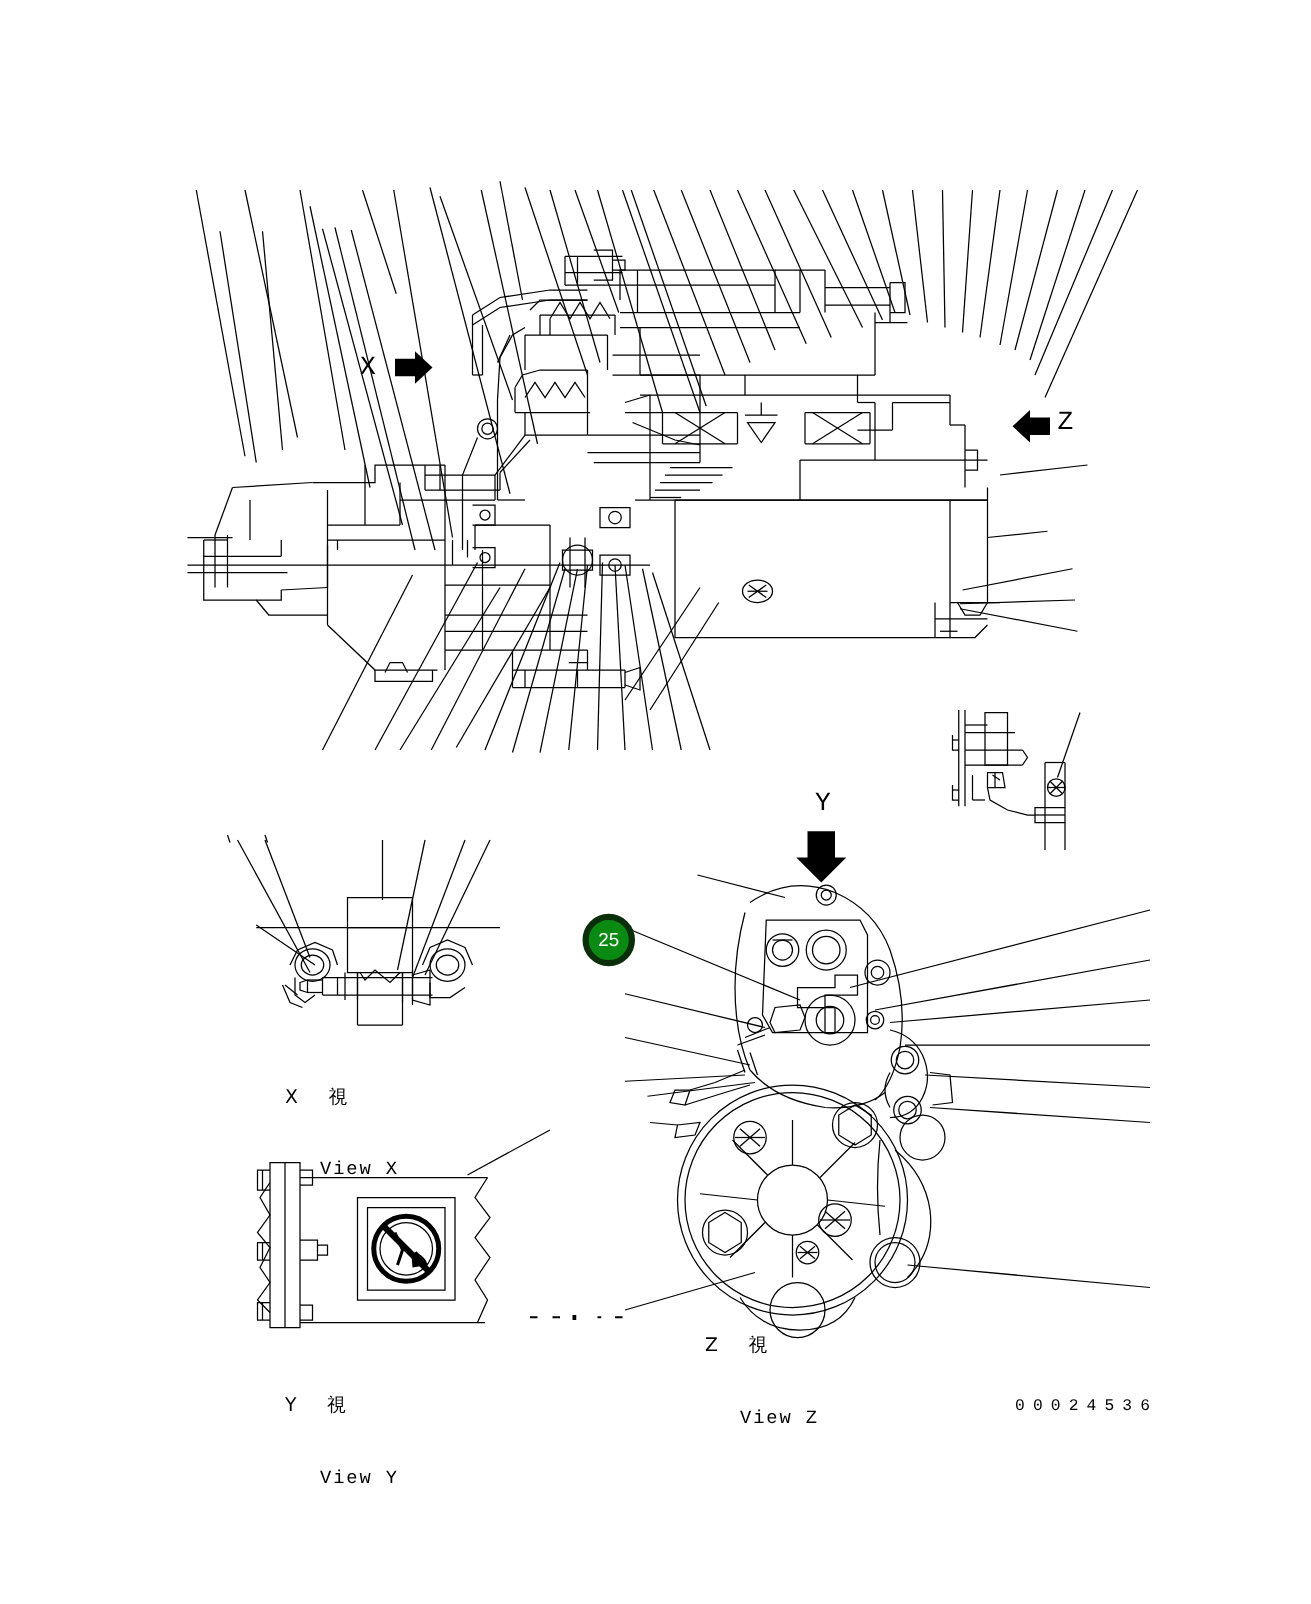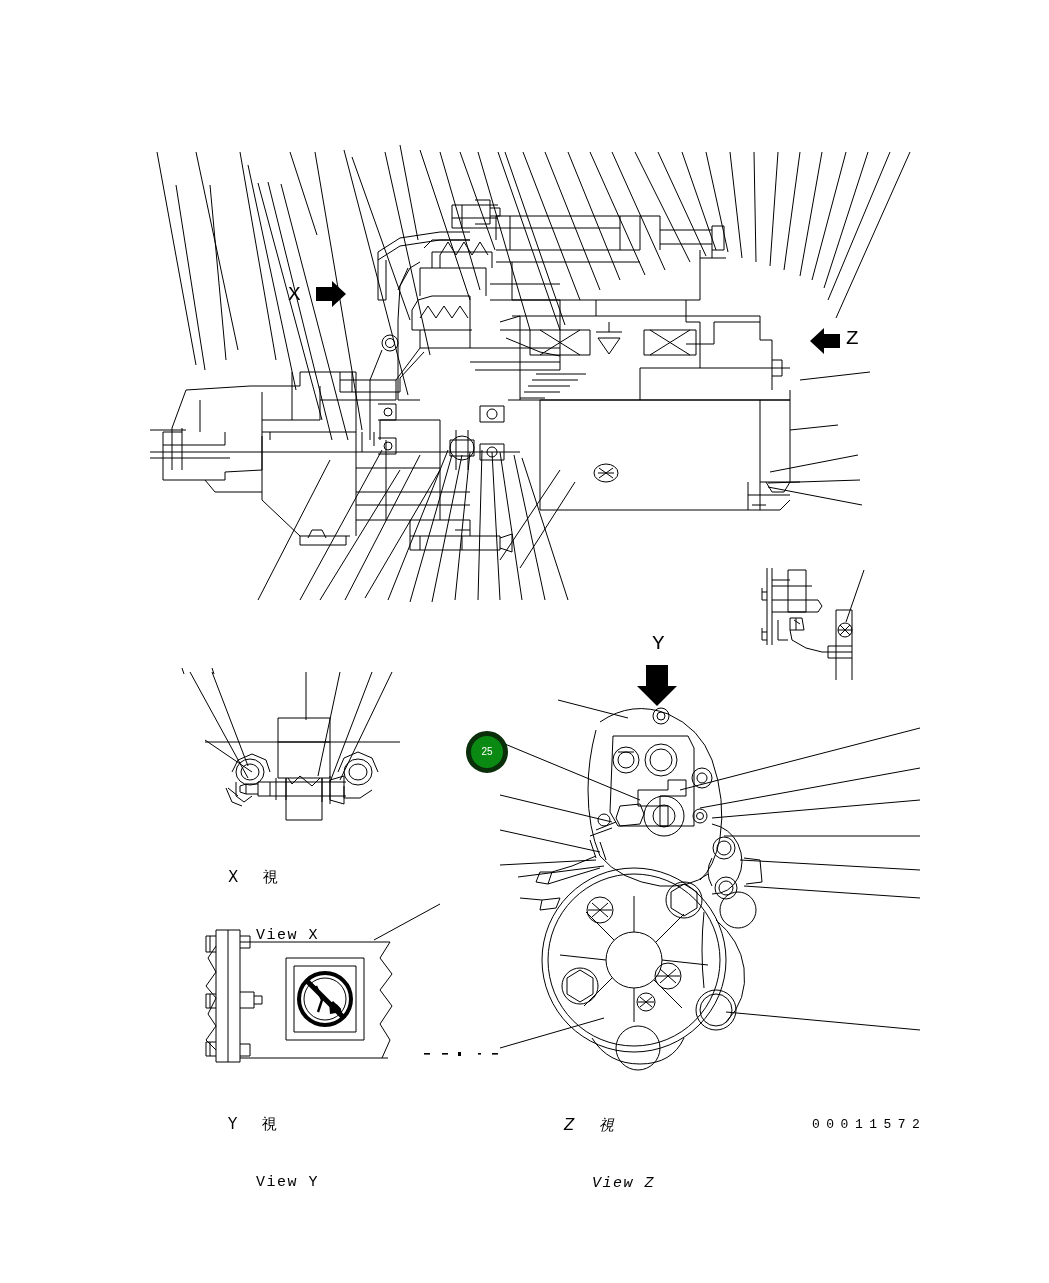--- a/index.html
+++ b/index.html
@@ -70,21 +70,21 @@
   }
   .badge {
     position: absolute;
     width: 42px;
     height: 42px;
     border-radius: 50%;
     background: #0a8a12;
     border: 5px solid #0b2f0b;
     box-sizing: border-box;
     color: #ffffff;
-    font-size: 10px;
+    font-size: 15px;
     font-family: "Liberation Sans", sans-serif;
     display: flex;
     align-items: center;
     justify-content: center;
     line-height: 1;
   }
 </style>
 </head>
 <body>
 
@@ -636,20 +636,20 @@
   <div class="vlabel" style="left:228px; top:828px; width:160px;">
     <span class="jp">X  視</span>
     <span class="en">View X</span>
   </div>
 
   <div class="vlabel" style="left:228px; top:1075px; width:160px;">
     <span class="jp">Y  視</span>
     <span class="en">View Y</span>
   </div>
 
-  <div class="vlabel" style="left:564px; top:1076px; width:160px;font-style:italic;">
+  <div class="vlabel" style="left:564px; top:1027px; width:160px;">
     <span class="jp">Z  視</span>
     <span class="en">View Z</span>
   </div>
 
-  <div id="drawing-number">00011572</div>
+  <div id="drawing-number">00024536</div>
 
 </div>
 
 </body></html>

